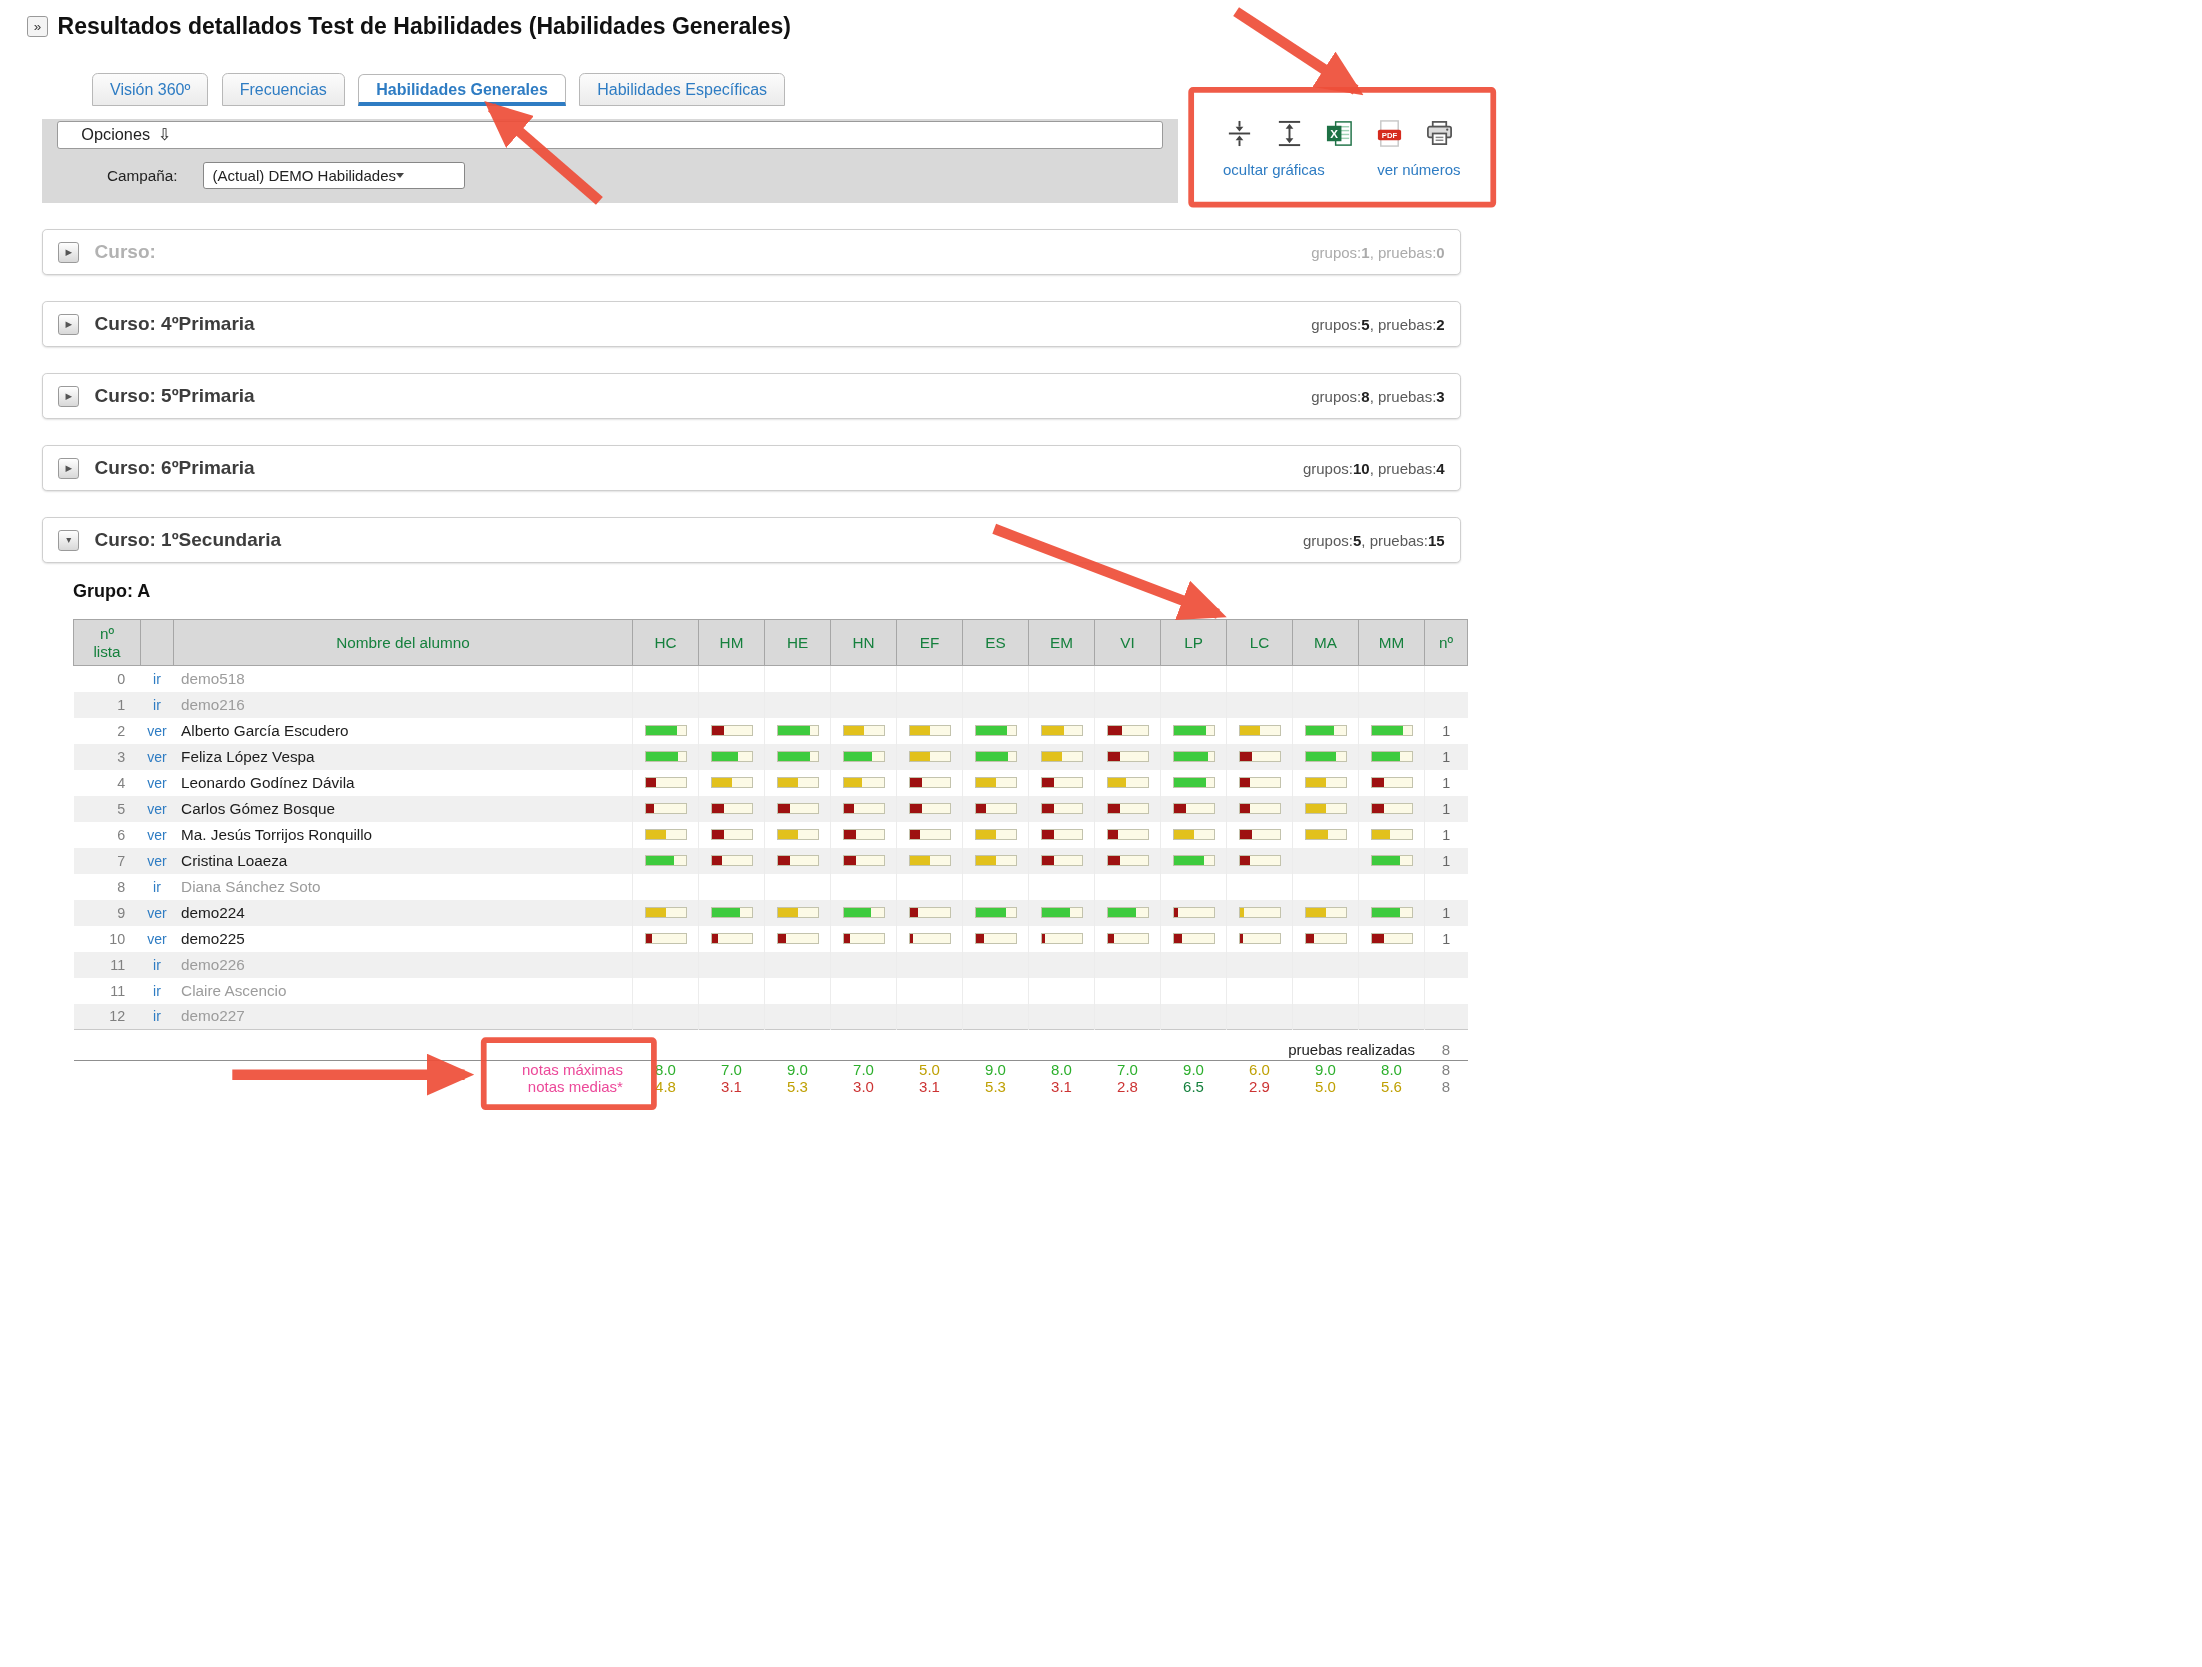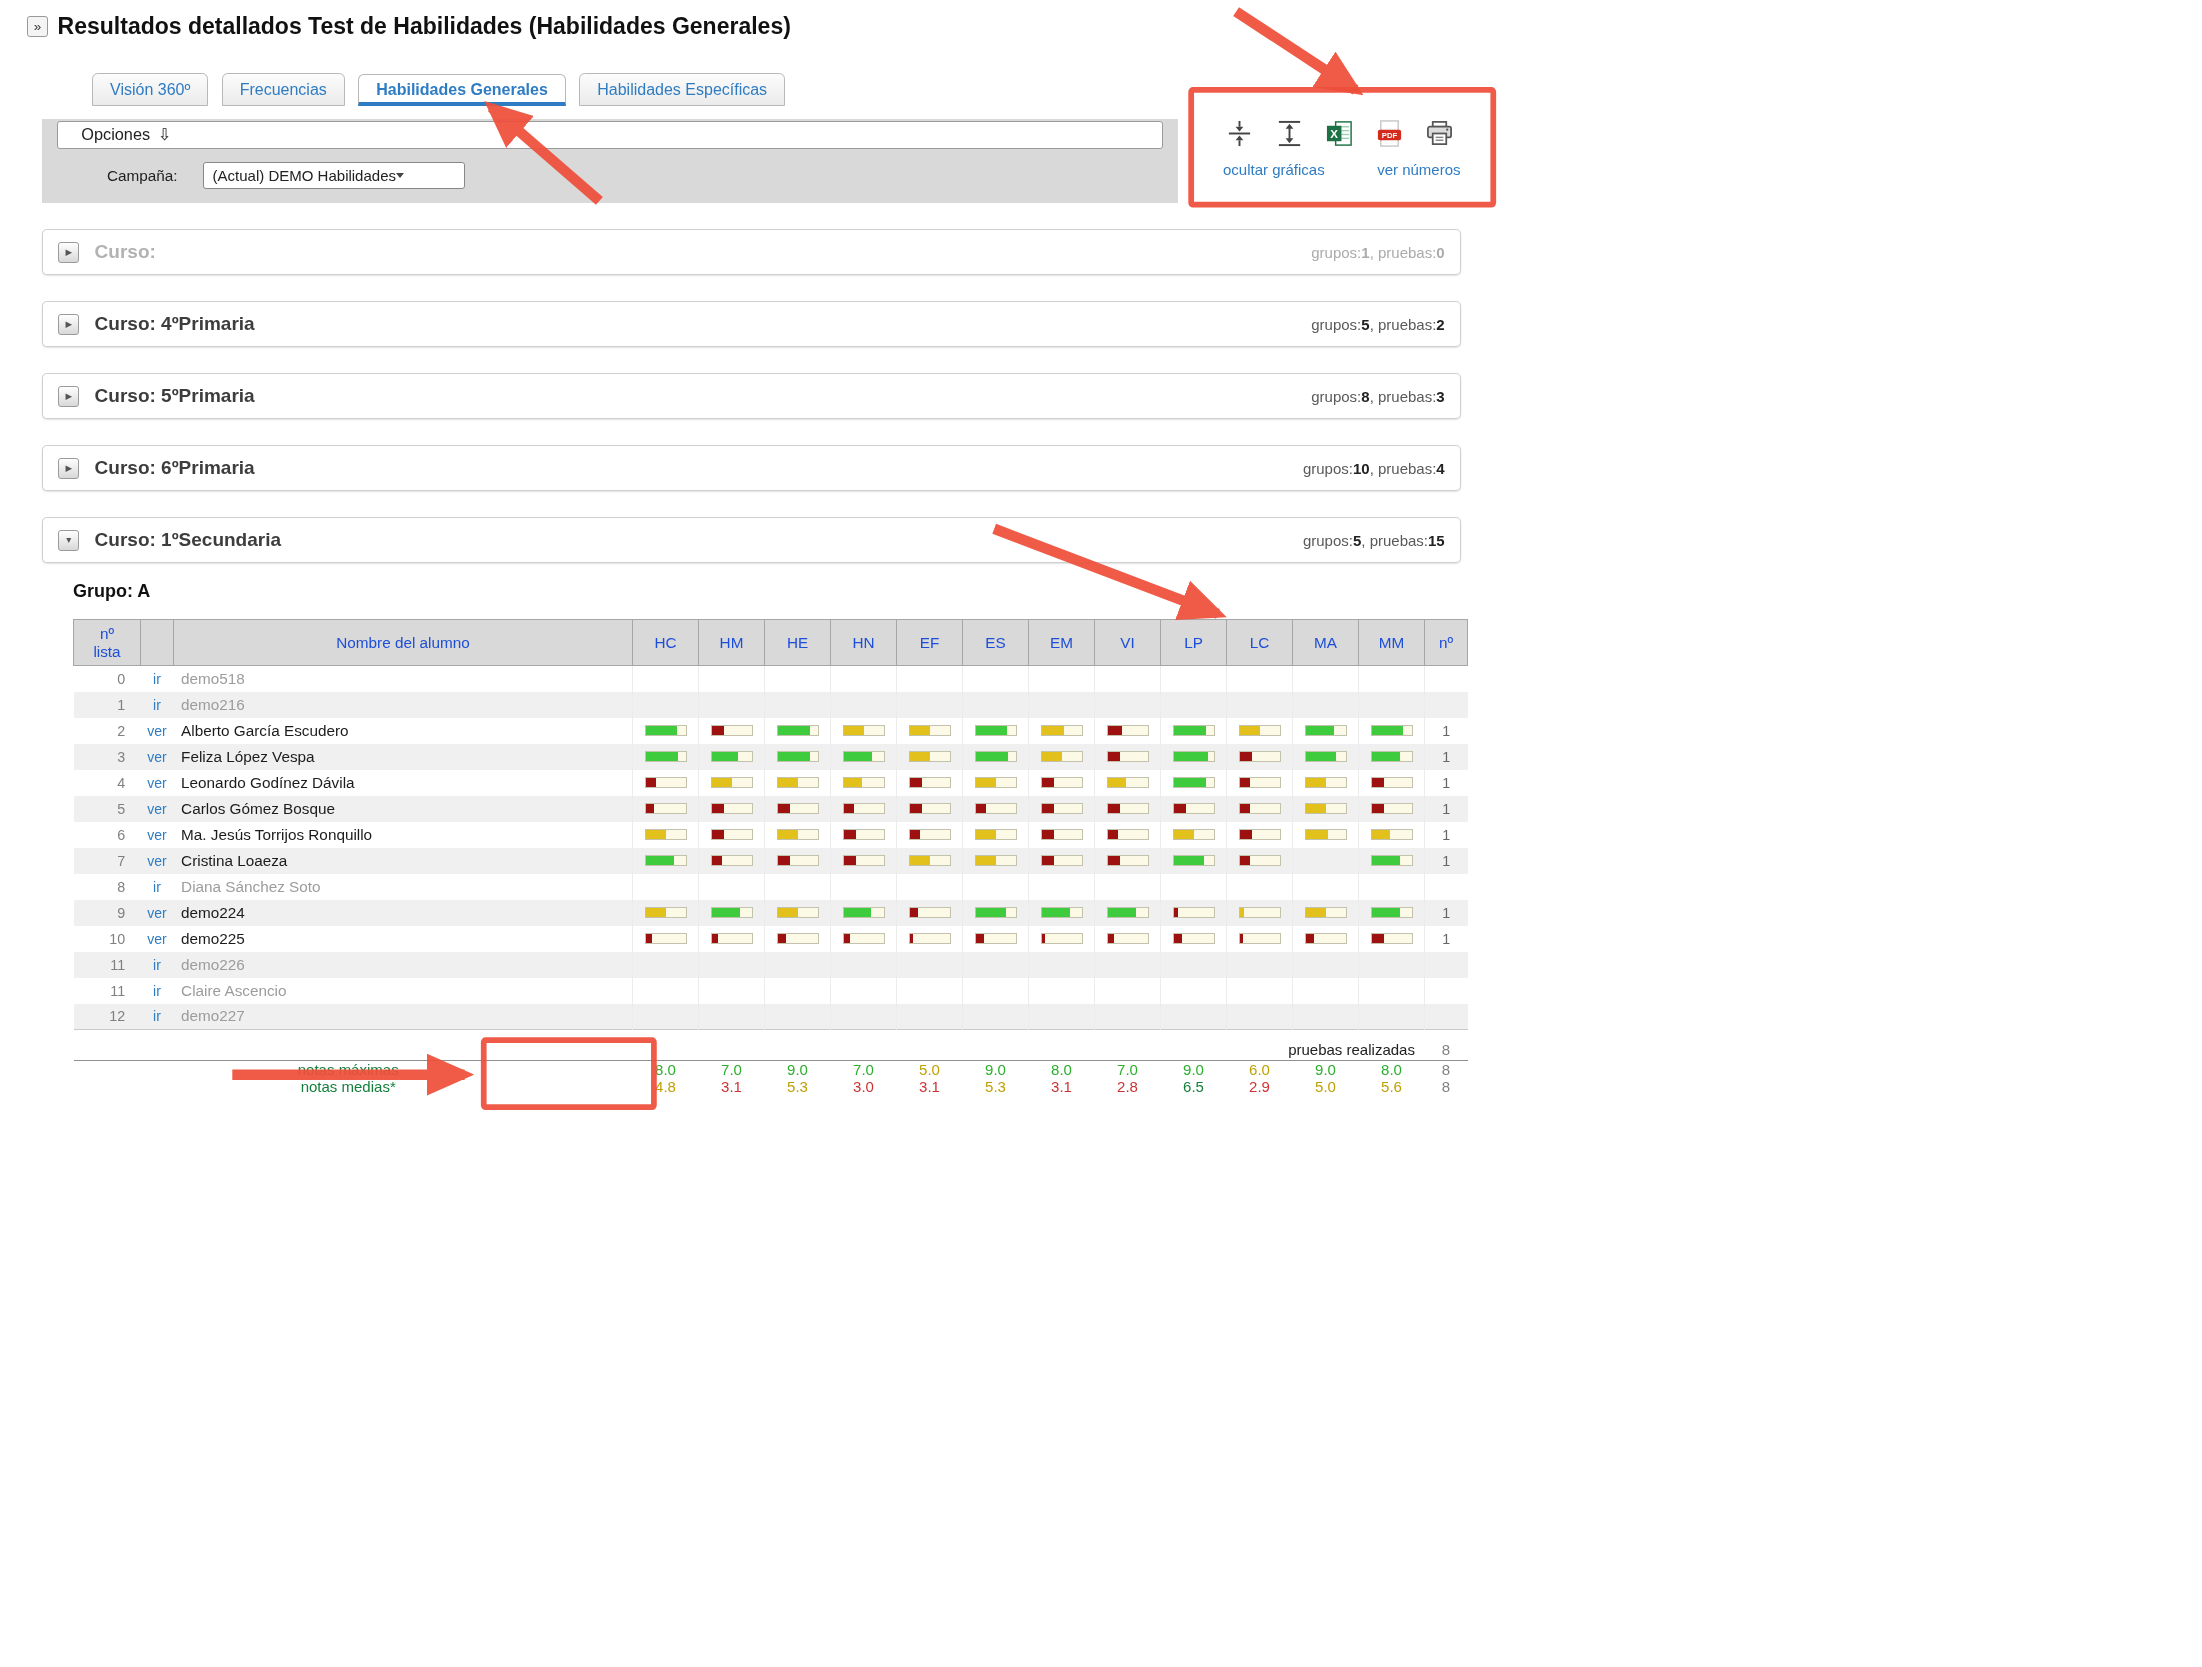--- a/index.html
+++ b/index.html
@@ -48,39 +48,39 @@
   .course-title { margin-left:15.3px; font-size:19px; font-weight:bold; color:#3d3d3d; }
   .course-stats { margin-left:auto; font-size:15px; color:#5a5a5a; }
   .course-stats b { color:#222; }
   .course.muted .course-title { color:#b2b2b2; }
   .course.muted .course-stats, .course.muted .course-stats b { color:#ababab; }
 
   
   .group-title { position:absolute; left:73px; top:581px; font-size:18px; font-weight:bold; color:#111; }
   table.results { position:absolute; left:73px; top:619px; width:1394px; border-collapse:collapse; table-layout:fixed; }
   thead th { background:#d9d9d9; border:1px solid #a6a6a6; height:46px; font-weight:normal; font-size:15.3px;
-             color:#1d4ed8; white-space:pre-line; line-height:1.12; }
+             color:#15803d; white-space:pre-line; line-height:1.12; }
   tbody td { height:26px; font-size:15.3px; padding:0; }
   tbody tr:nth-child(even) { background:#f0f0f0; }
   td.num { color:#808080; text-align:right; padding-right:15.3px; font-size:14.3px; }
   td.linkcell { text-align:center; }
   a.rowlink { color:var(--accent); font-size:14px; cursor:pointer; text-decoration:none; }
   td.name { padding-left:7.6px; color:#1c1c1c; }
   tr.muted td.name { color:#9c9c9c; }
   td.score, td.count { border-left:1px solid #ececec; }
   td.count { text-align:center; color:#666; font-size:14.3px; }
   .bar { width:42px; height:11.5px; background:#fcfae6; border:1px solid #c3c3ad; margin:0 auto; }
   .fill { height:100%; }
   tfoot td { background:#fff; padding:0; }
   tr.spacer td { height:9.6px; border-top:1px solid #c9c9c9; }
   tr.pruebas td { height:21px; border-bottom:1px solid #8f8f8f; font-size:15px; }
   td.flabel { text-align:right; padding-right:9.6px; color:#222; }
   td.fcount { text-align:center; color:#828282; font-size:14.3px; }
   tr.notes td { height:17px; line-height:17px; font-size:15px; }
-  td.nlabel { text-align:center; padding-right:9.6px; color:#15803d; }
+  td.nlabel { text-align:right; padding-right:9.6px; color:#ec4899; }
   td.nval { text-align:center; }
 
   
   svg.annotations { position:absolute; left:0; top:0; pointer-events:none; z-index:60; }
   .annstroke { stroke:var(--ann); opacity:0.93; }
   .annfill { fill:var(--ann); }
 </style>
 </head>
 <body>
 

